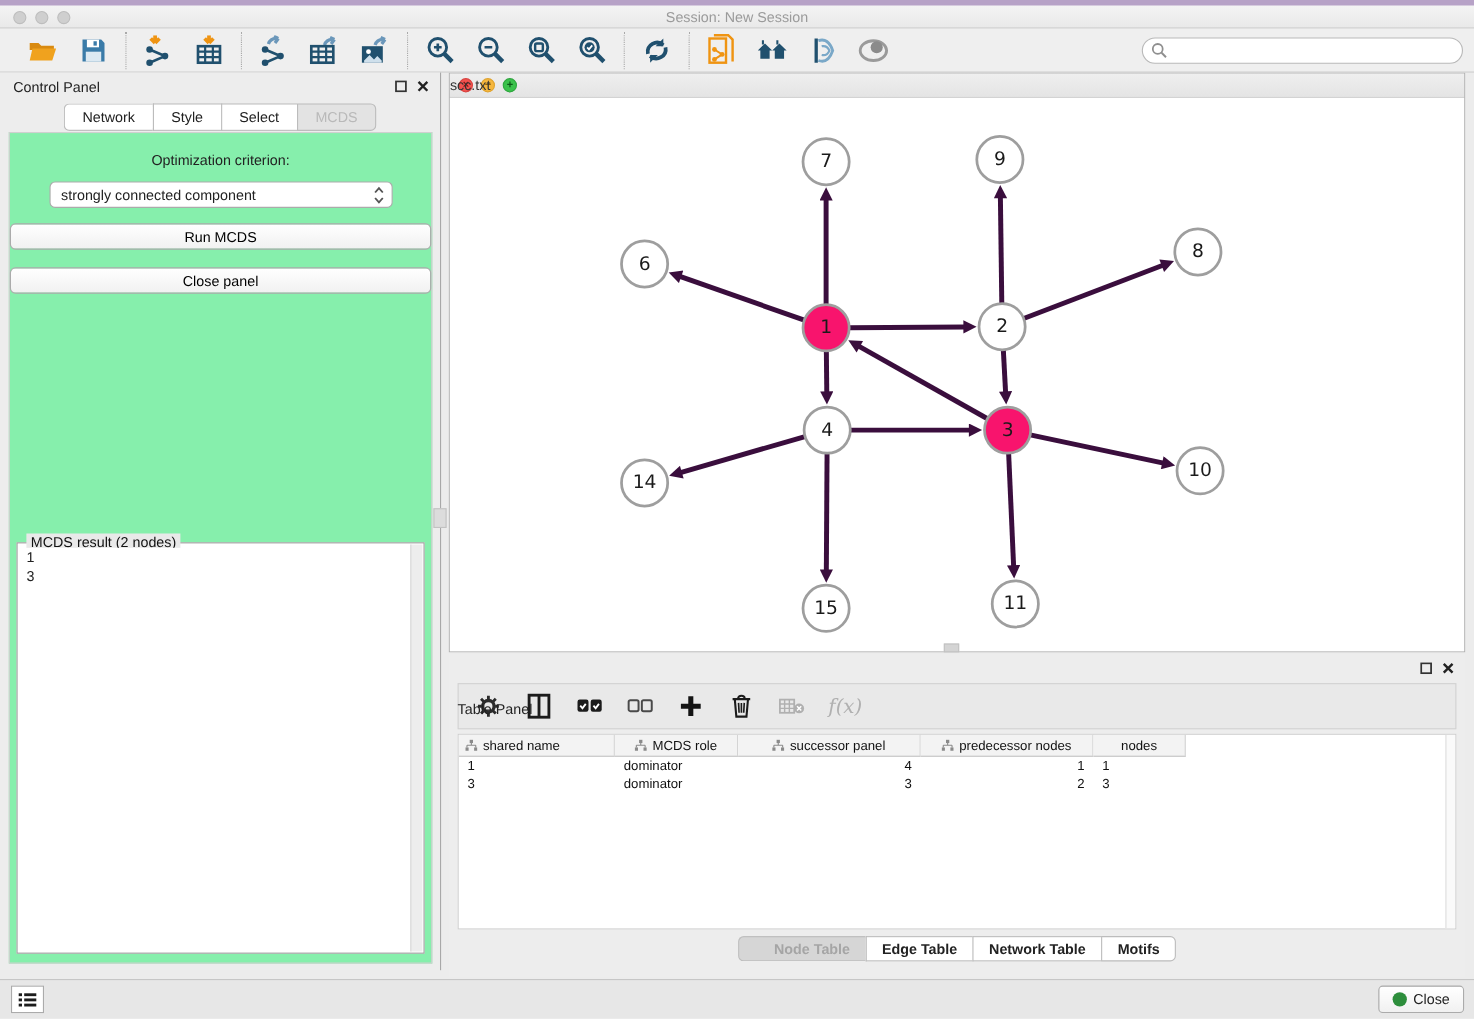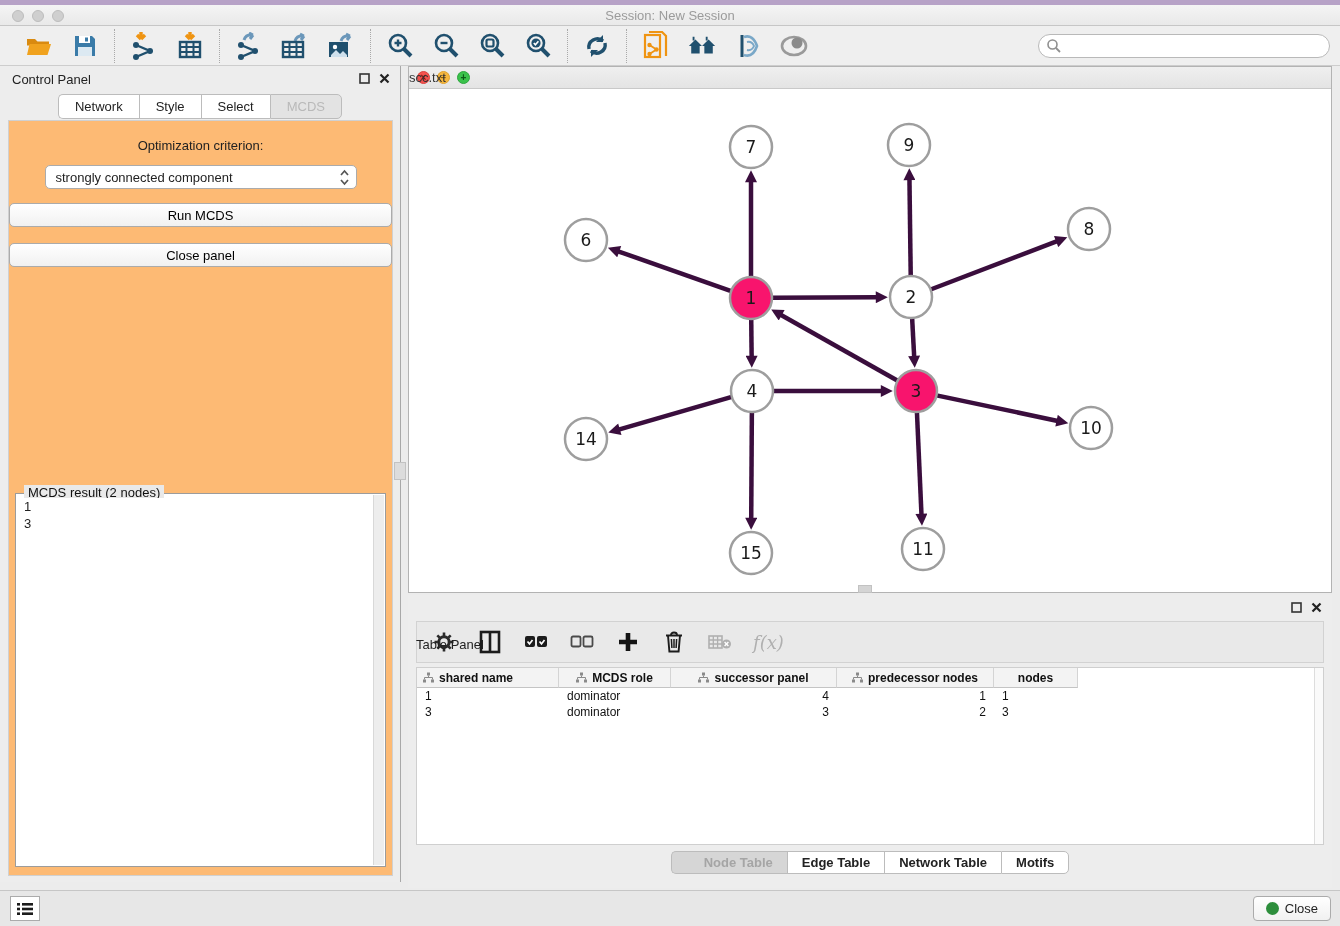--- a/index.html
+++ b/index.html
@@ -28,21 +28,21 @@
   
   .control-panel { position:absolute; left:0; top:66px; width:400px; height:816px; background:#ededed; }
   .cp-header { position:relative; height:27px; }
   .cp-title { position:absolute; left:12px; top:6px; font-size:13px; color:#222; }
   .win-btns { position:absolute; right:10px; top:6px; display:flex; gap:9px; align-items:center; }
   .cp-tabs { display:flex; justify-content:center; margin-top:1px; }
   .cp-tab { padding:4px 16px; background:#fff; border:1px solid #bcbcbc; border-right:none; font-size:13px; cursor:default; }
   .cp-tab:first-child { border-radius:5px 0 0 5px; }
   .cp-tab.last { border-right:1px solid #bcbcbc; border-radius:0 5px 5px 0; }
   .cp-tab.disabled-active { background:#e3e3e3; color:#b9b9b9; }
-  .cp-inner { position:absolute; left:8px; right:7px; top:54px; bottom:6px; background:#fdba74; border:1px solid #d0d0d0; }
+  .cp-inner { position:absolute; left:8px; right:7px; top:54px; bottom:6px; background:#86efac; border:1px solid #d0d0d0; }
   .opt-label { text-align:center; margin-top:17px; font-size:13px; }
   .dropdown { position:relative; margin:12px auto 0; width:312px; height:24px; background:#fff;
     border:1px solid #ababab; border-radius:5px; display:flex; align-items:center; padding-left:10px; font-size:13px; cursor:default; }
   .dd-chevrons { position:absolute; right:7px; top:3px; }
   .cp-buttons { display:flex; justify-content:center; gap:16px; margin-top:14px;flex-direction:column; }
   .btn { height:24px; padding:0 16px; background:linear-gradient(#ffffff,#f1f1f1); border:1px solid #ababab;
     border-radius:5px; font-size:13px; font-family:"Liberation Sans",sans-serif; cursor:default; }
   .mcds-fieldset { position:absolute; left:6px; right:6px; top:372px; bottom:8px;
     border:1px solid #9c9c9c; background:#fff; }
   .mcds-legend { position:absolute; left:8px; top:-9px; background:#e9e9e9; padding:0 4px; font-size:13px; color:#111; }
@@ -70,21 +70,21 @@
 
   
   .table-panel { position:absolute; left:408px; top:595px; width:924px; height:293px; background:#ededed; }
   .tp-header { position:relative; height:25px; }
   .tp-title { position:absolute; left:8px; top:6px; font-size:13px; color:#222;margin-top:36px; }
   .tp-toolbar { margin:1px 8px 0 8px; height:42px; background:#e9e9e9; border:1px solid #d2d2d2;
     display:flex; align-items:center; gap:20px; padding:16px 14px; }
   .tp-tb-btn { display:flex; align-items:center; justify-content:center; width:26px; height:26px; cursor:default; }
   .fx { font-family:"DejaVu Serif", serif; font-style:italic; font-size:18px; color:#b0b0b0; }
   .tp-table { position:absolute; left:8px; right:8px; top:72px; bottom:43px; background:#fff; border:1px solid #cfcfcf; overflow:hidden; }
-  .thead-row { display:flex; height:20px;font-weight:bold; }
+  .thead-row { display:flex; height:20px; }
   .th { background:#f3f3f3; border-right:1px solid #d4d4d4; border-bottom:1px solid #c4c4c4;
     display:flex; align-items:center; justify-content:center; gap:5px; font-size:12px; color:#111; cursor:default; }
   .trow { display:flex; height:16px; }
   .td { font-size:12px; padding:1px 8px 0 8px; color:#111; cursor:default; }
   .td.right { text-align:right; }
   .tp-scroll { position:absolute; right:0; top:0; bottom:0; width:9px; background:#fafafa; border-left:1px solid #ddd; }
   .tp-tabs { position:absolute; left:0; right:0; bottom:14px; display:flex; justify-content:center; }
   .tp-tab { padding:3px 14px; background:#fff; border:1px solid #bcbcbc; border-right:none; font-size:13px; font-weight:bold; cursor:default; }
   .tp-tab:first-child { border-radius:5px 0 0 5px;padding-left:32px; }
   .tp-tab.last { border-right:1px solid #bcbcbc; border-radius:0 5px 5px 0; }

